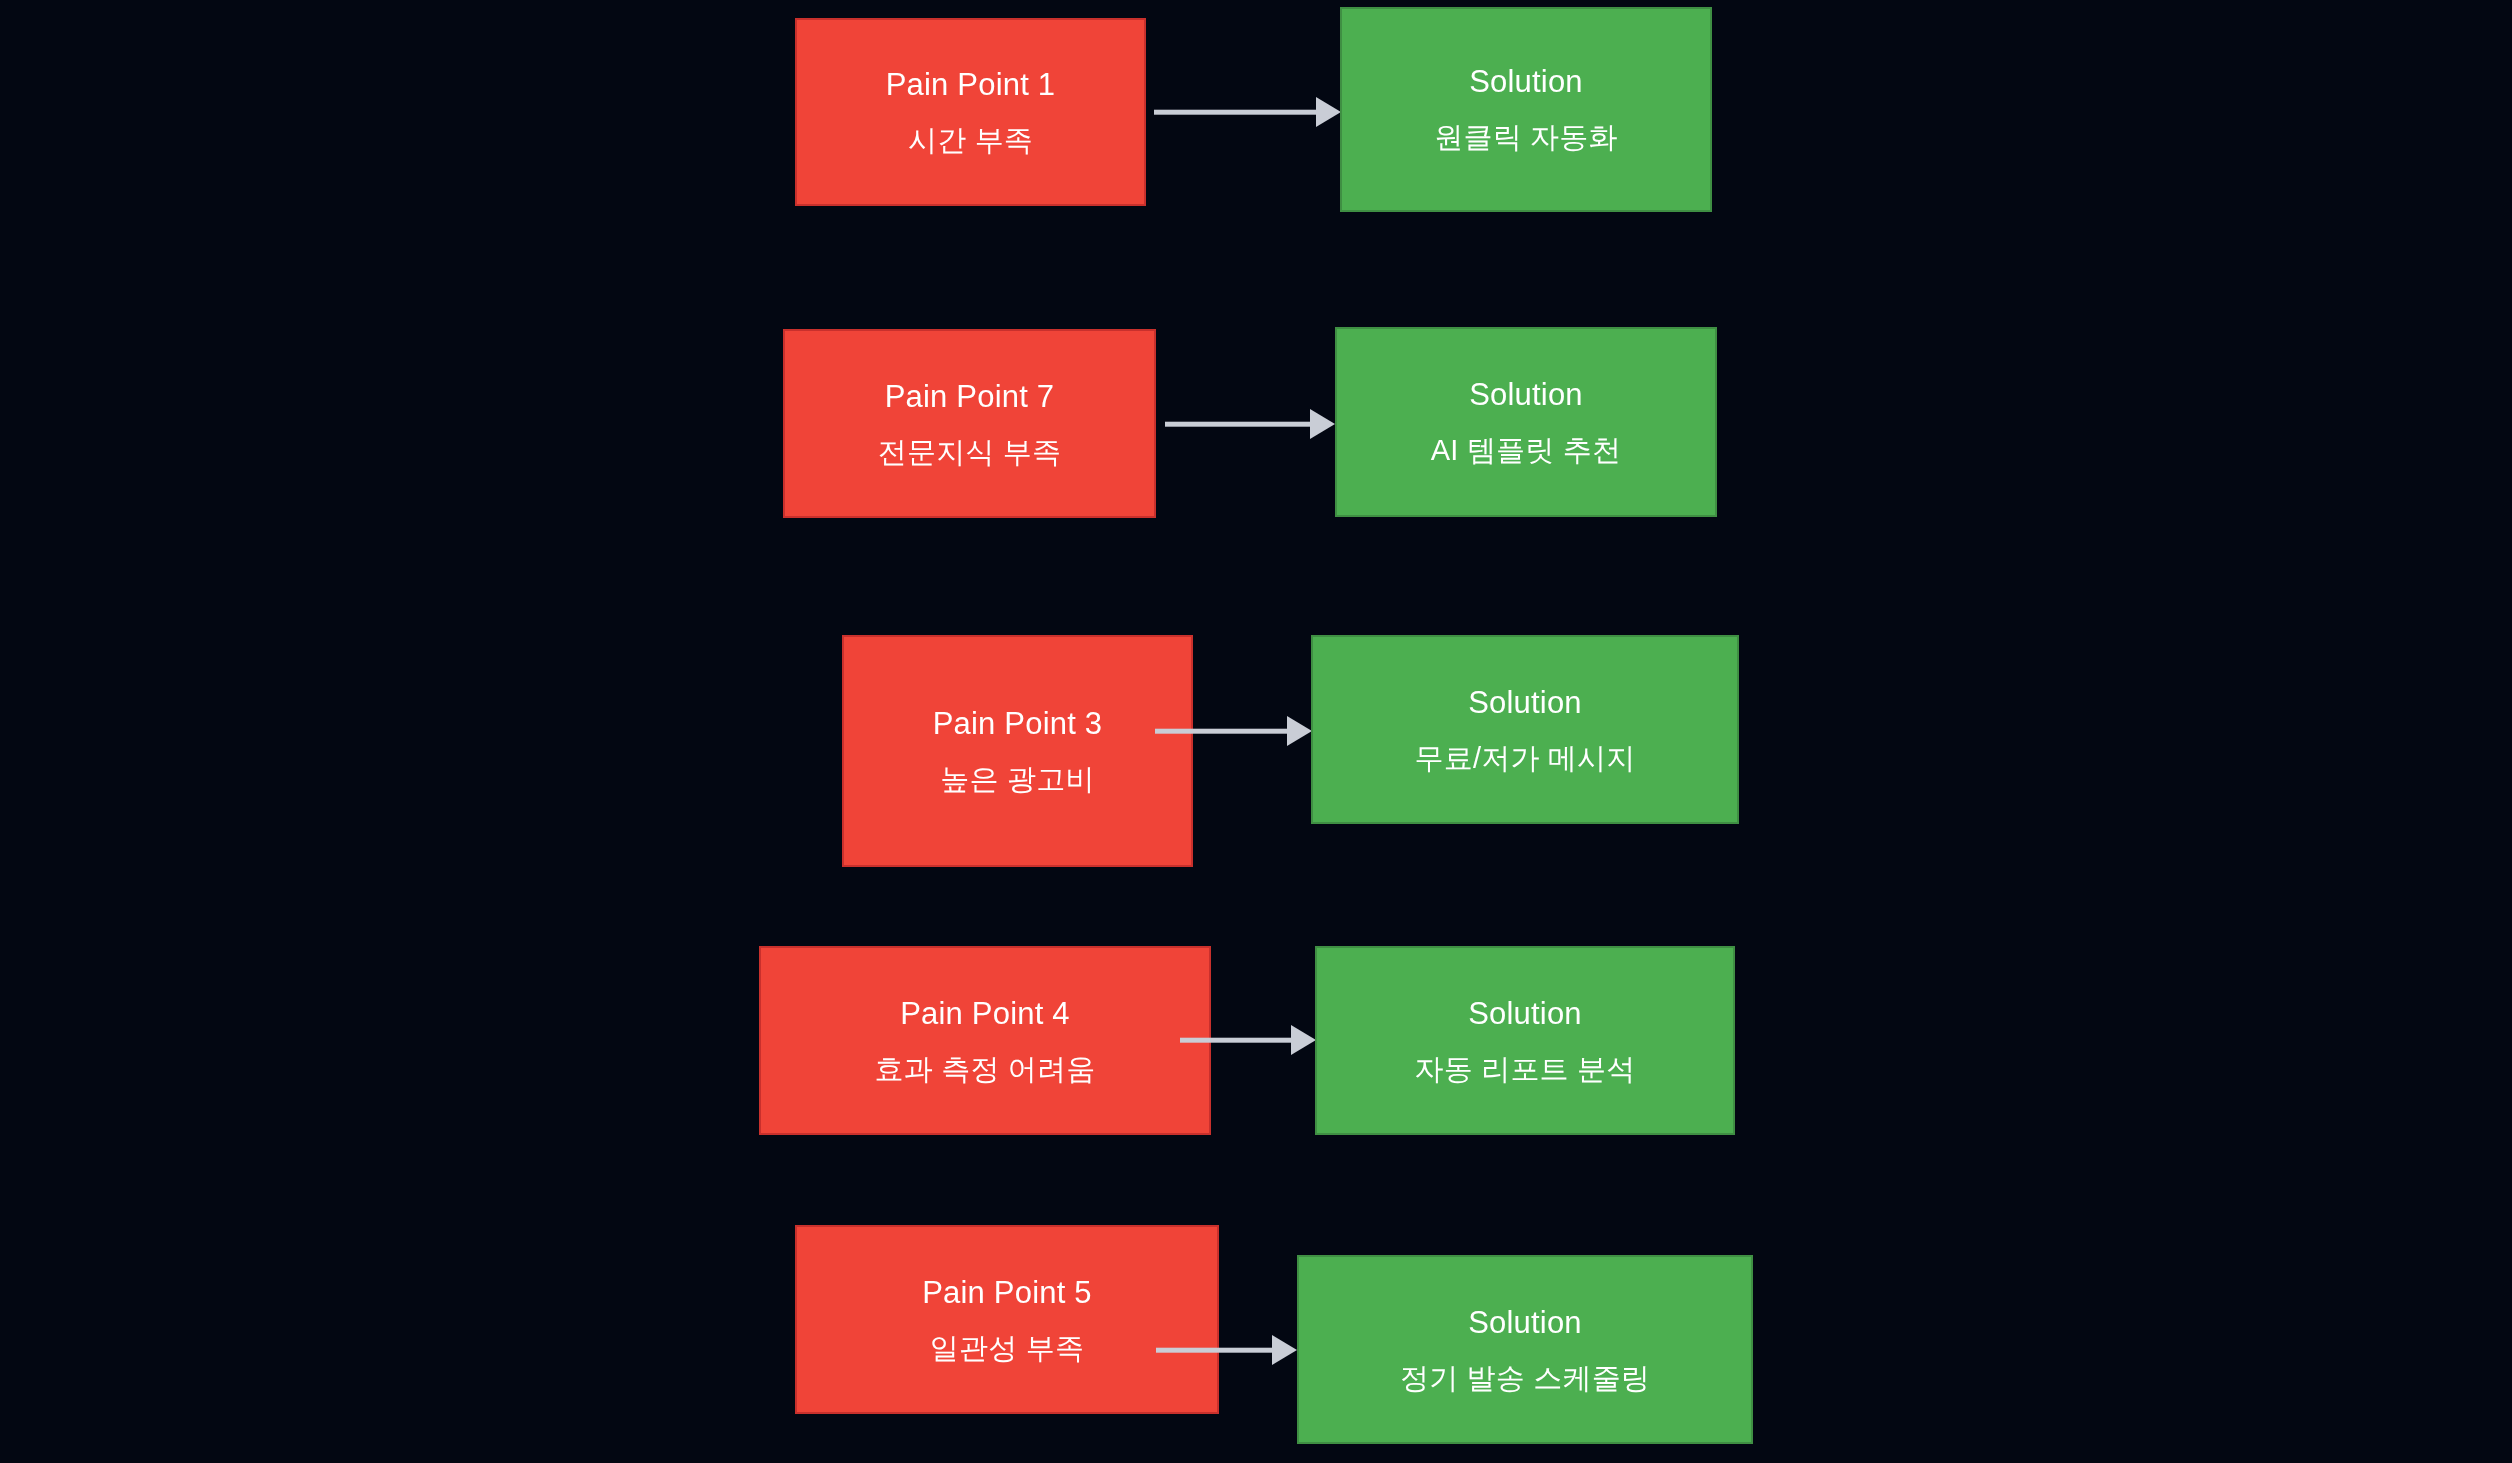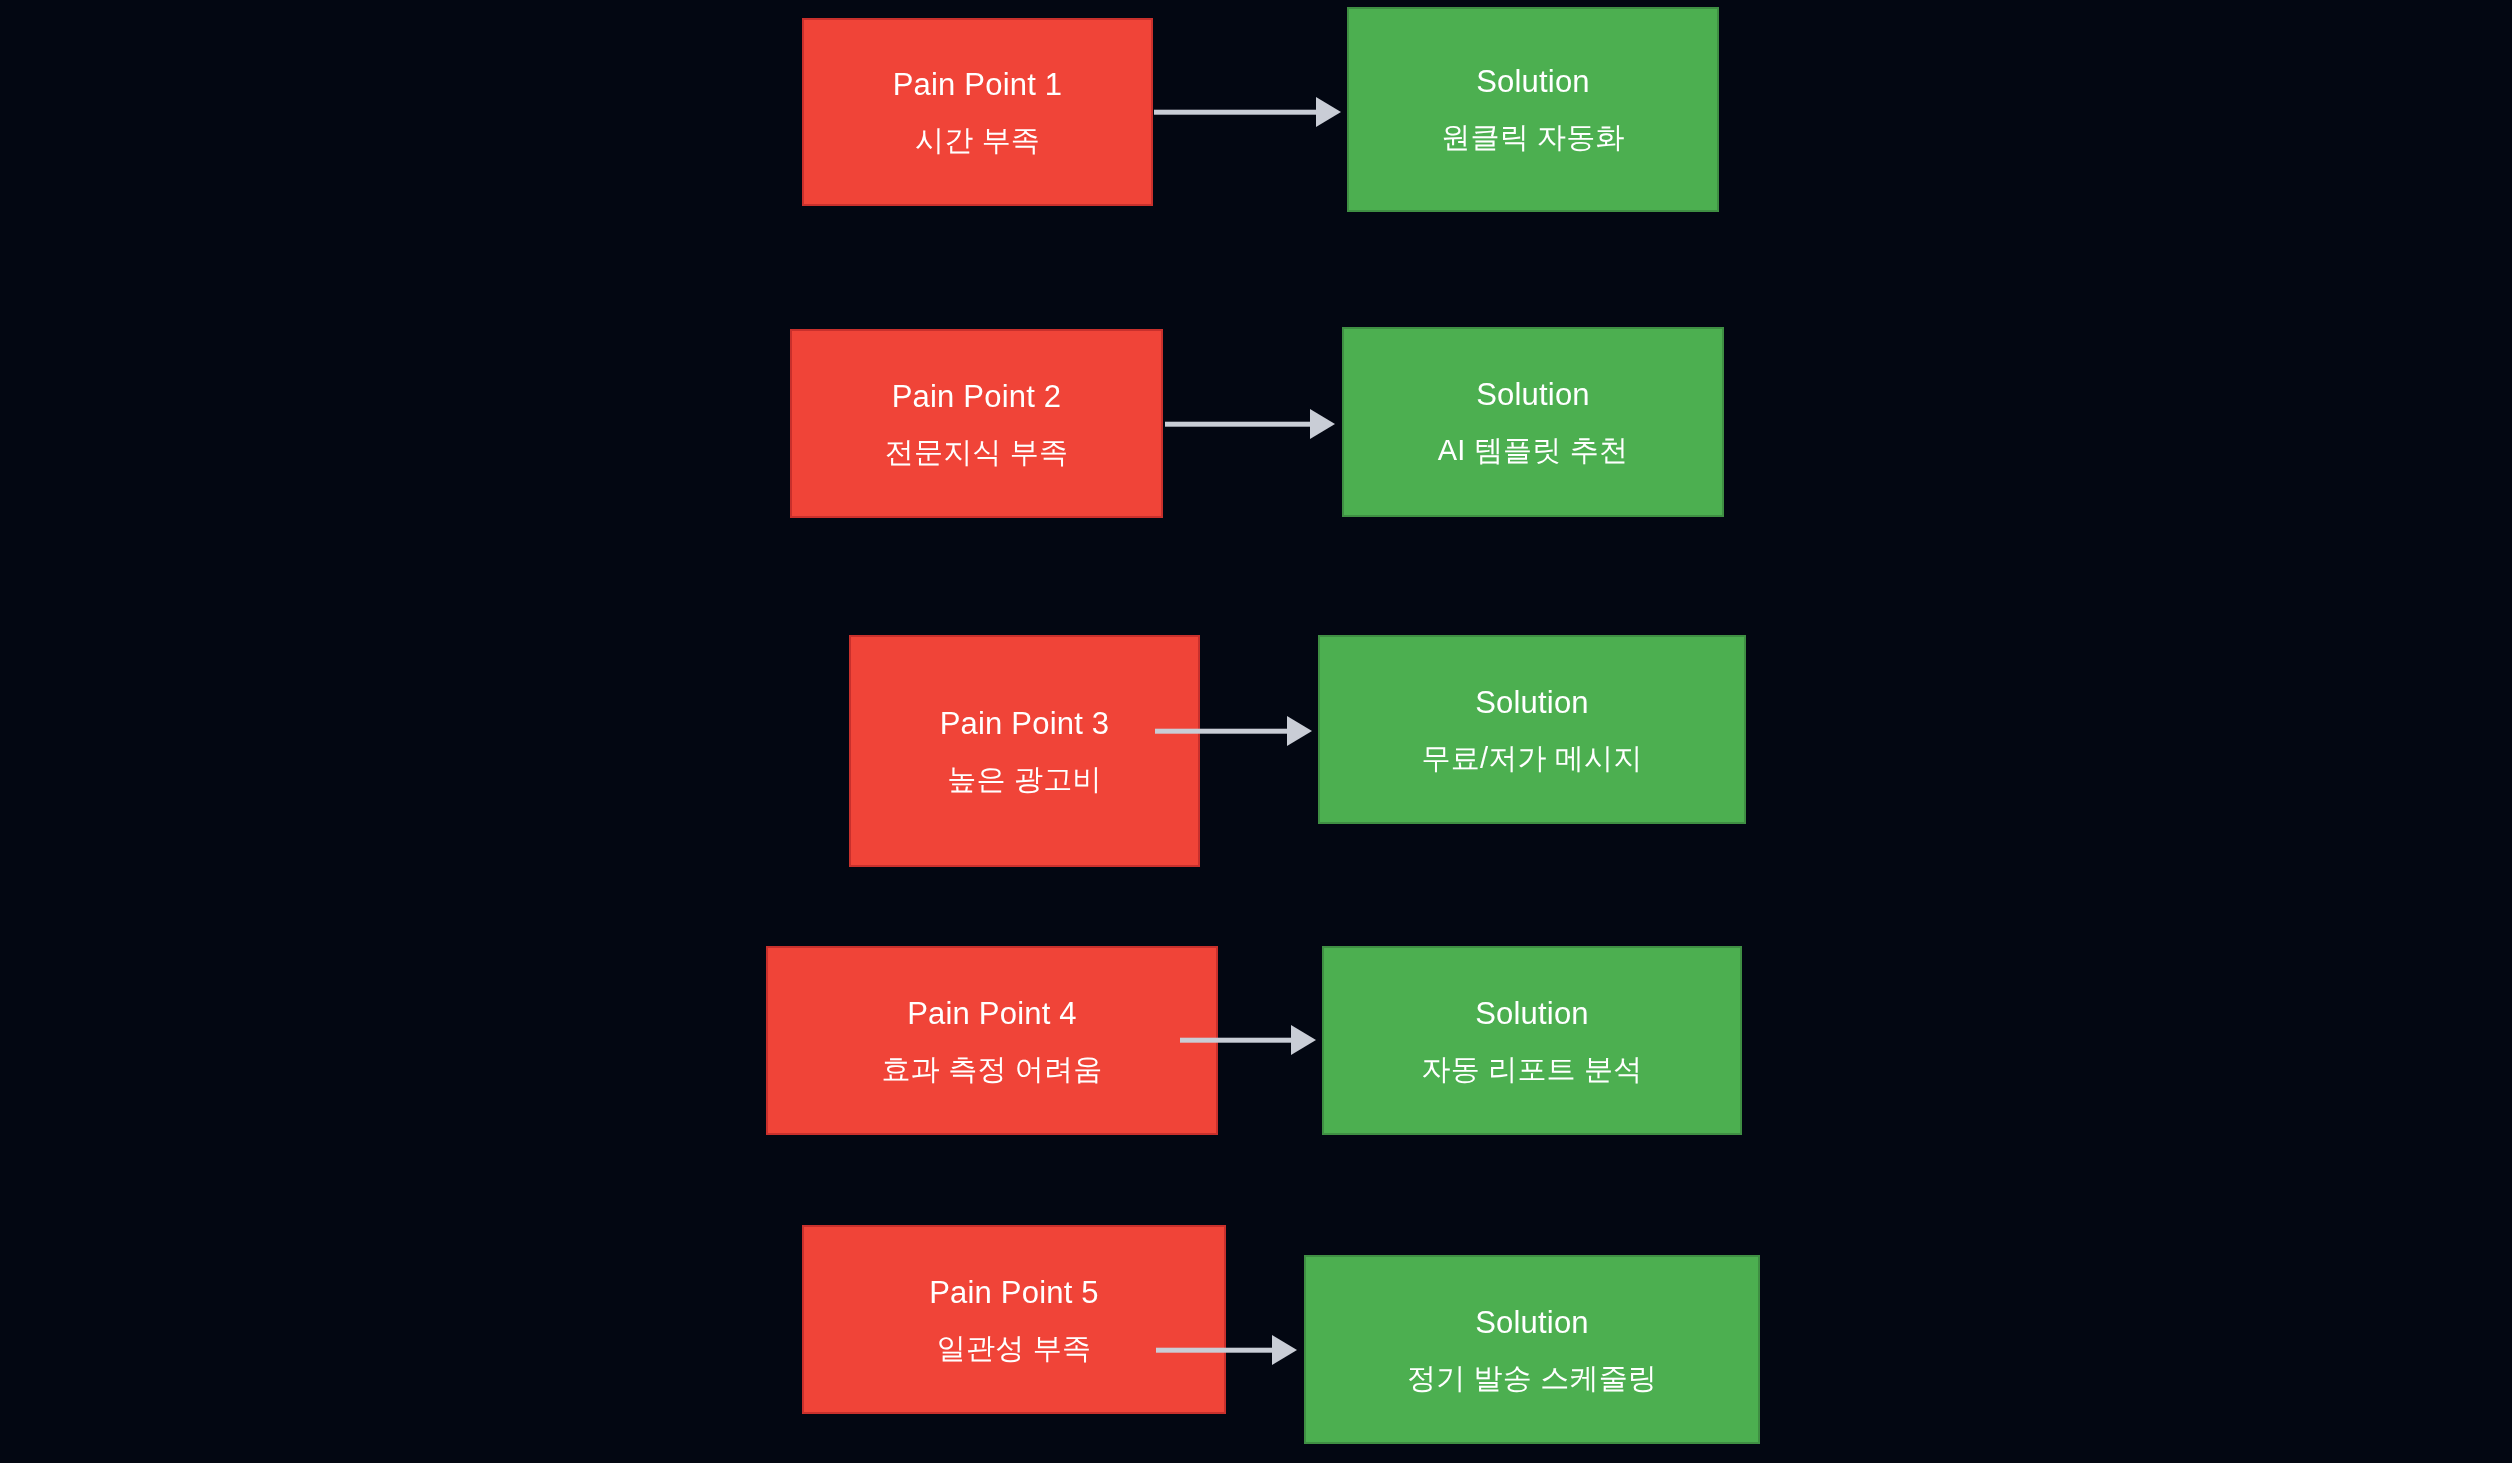--- a/index.html
+++ b/index.html
@@ -18,21 +18,20 @@
   .node {
     position: absolute;
     box-sizing: border-box;
     display: flex;
     flex-direction: column;
     align-items: center;
     justify-content: center;
     color: #ffffff;
     text-align: center;
     line-height: 1.0;
-    margin-left: 7px;
   }
   .node .title {
     font-size: 31px;
     font-weight: 400;
     letter-spacing: 0.2px;
     margin-bottom: 26px;
     white-space: nowrap;
   }
   .node .subtitle {
     font-size: 29px;
@@ -83,21 +82,21 @@
   <div class="edge" style="left:1154px; top:112px; width:186px;">
     <div class="line" style="width:162px;"></div>
     <div class="head" style="left:162px;"></div>
   </div>
   <div class="node solution" style="left:1340px; top:6.5px; width:372px; height:205px;">
     <div class="title">Solution</div>
     <div class="subtitle">원클릭 자동화</div>
   </div>
 
   <div class="node pain" style="left:783px; top:329px; width:373px; height:189px;">
-    <div class="title">Pain Point 2</div>
+    <div class="title">Pain Point 7</div>
     <div class="subtitle">전문지식 부족</div>
   </div>
   <div class="edge" style="left:1165px; top:424px; width:170px;">
     <div class="line" style="width:146px;"></div>
     <div class="head" style="left:145px;"></div>
   </div>
   <div class="node solution" style="left:1335px; top:327px; width:382px; height:190px;">
     <div class="title">Solution</div>
     <div class="subtitle">AI 템플릿 추천</div>
   </div>

